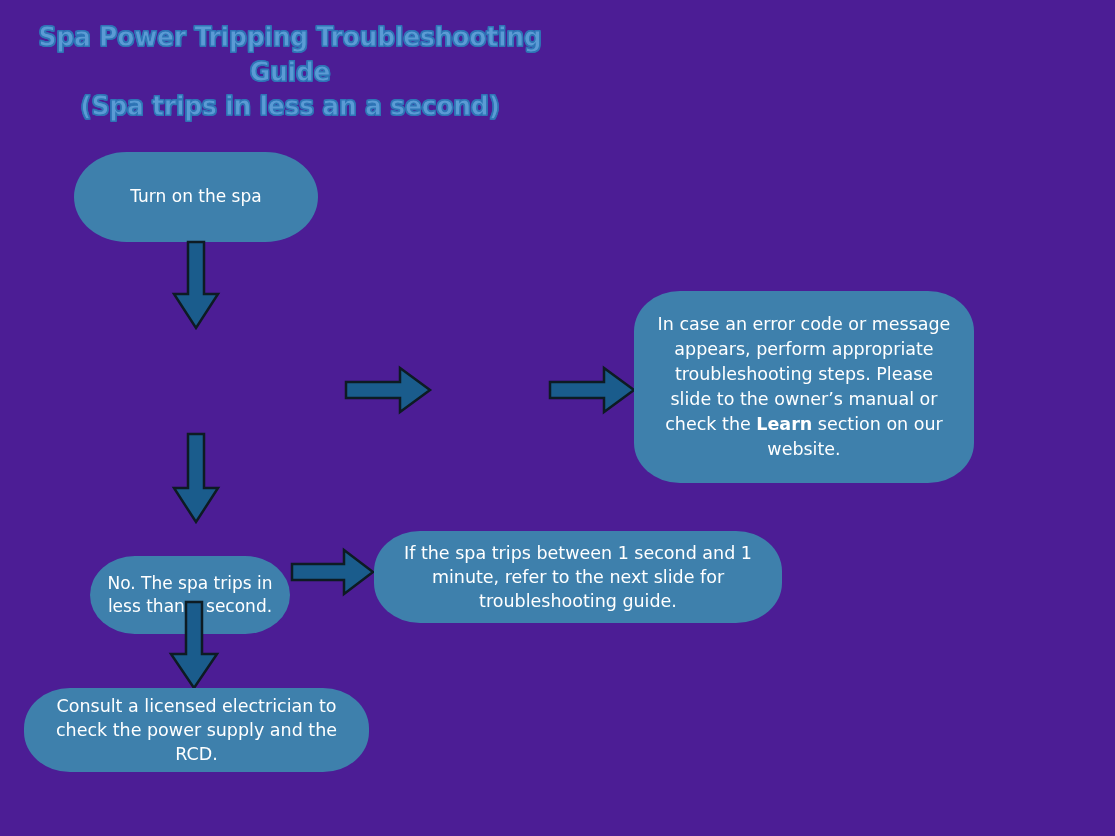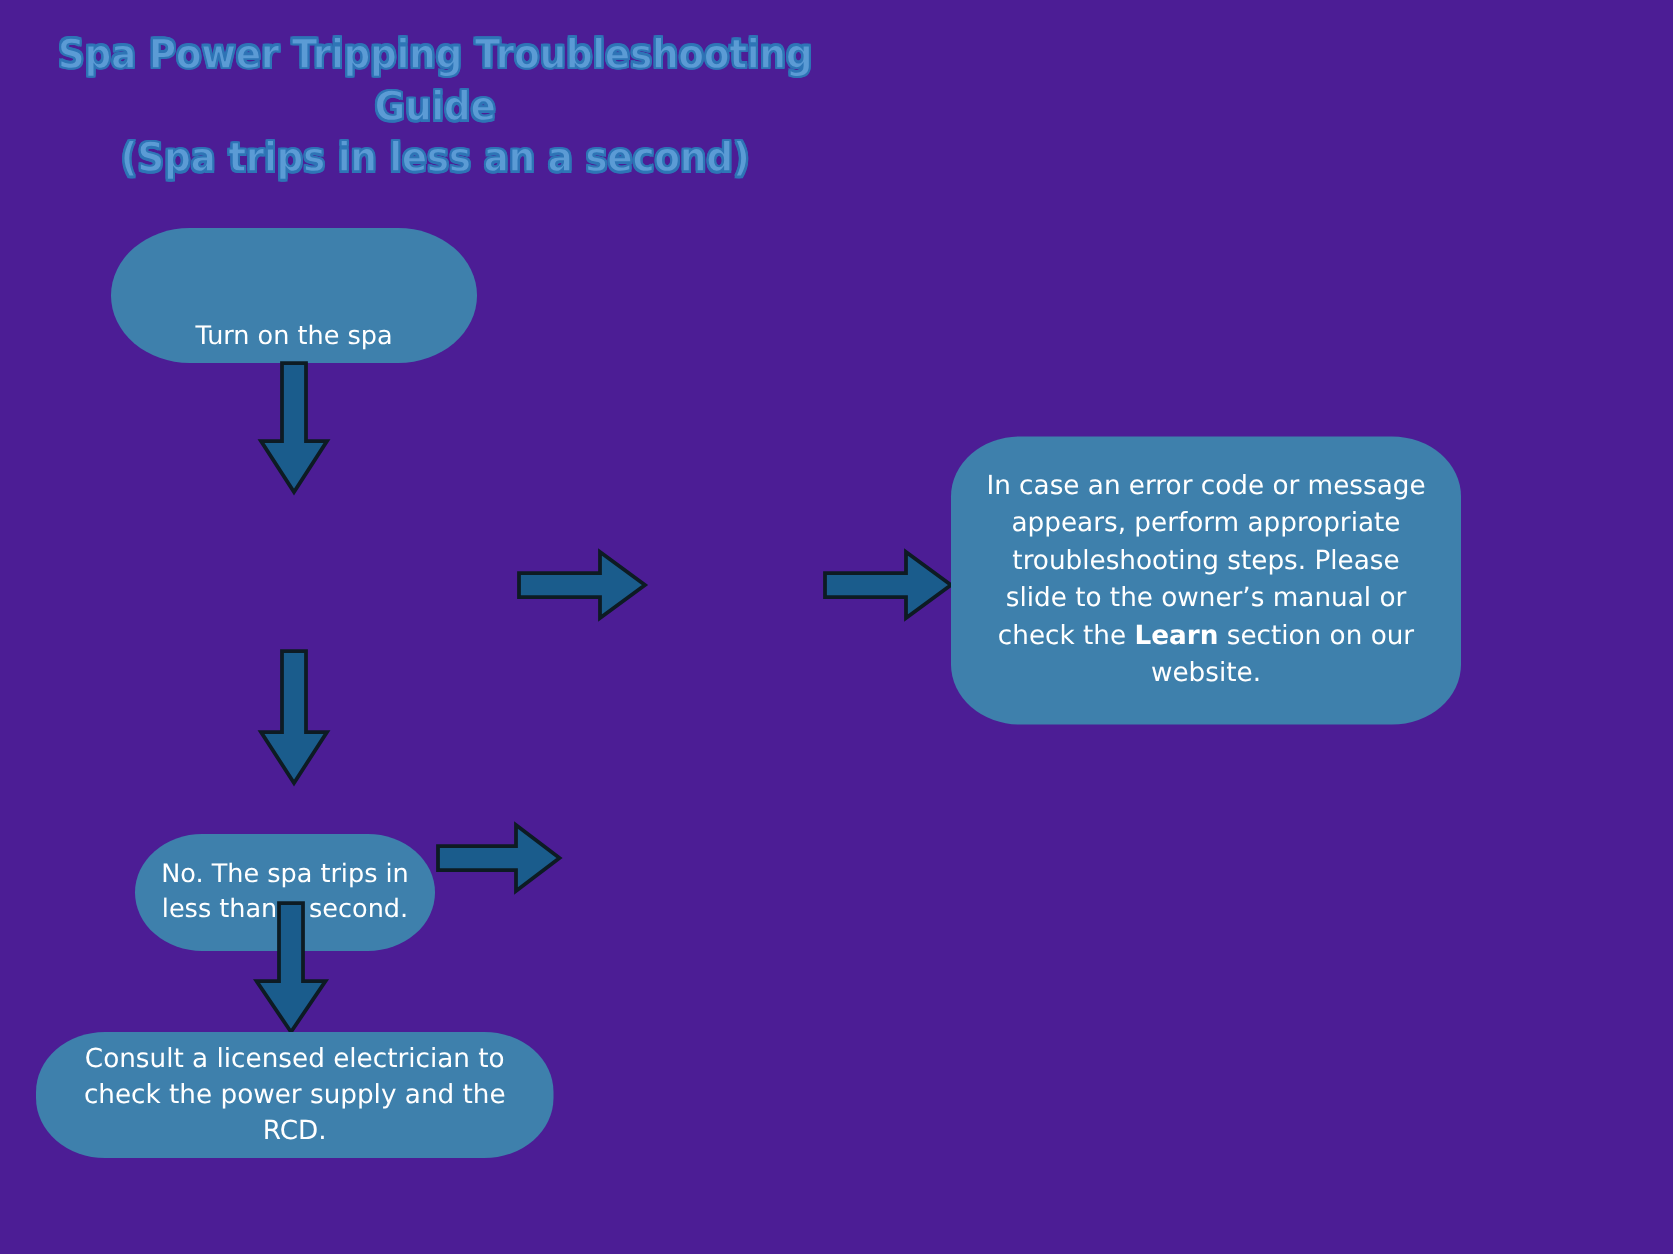--- a/index.html
+++ b/index.html
@@ -82,21 +82,21 @@
 </head>
 <body>
 
 <div id="slide">
 
   <div id="title-block">
     <span class="title-line">Spa Power Tripping Troubleshooting Guide</span>
     <span class="title-line">(Spa trips in less an a second)</span>
   </div>
 
-  <div class="node r-pill" style="left:74px; top:152px; width:244px; height:90px;align-items:flex-end;">
+  <div class="node r-pill" style="left:74px; top:152px; width:244px; height:90px;">
     <span class="node-text">Turn on the spa</span>
   </div>
 
   <div class="arrow" style="left:168px; top:240px; width:56px; height:92px;">
     <svg width="56" height="92" viewBox="0 0 56 92">
       <polygon points="20,2 36,2 36,54 50,54 28,88 6,54 20,54" fill="#1A5C8C" stroke="#0D1B23" stroke-width="2.5" stroke-linejoin="miter"></polygon>
     </svg>
   </div>
 
 
@@ -128,20 +128,23 @@
   <div class="node r-soft" style="left:90px; top:556px; width:200px; height:78px; font-size:17px;">
     <span class="node-text">No. The spa trips in less than a second.</span>
   </div>
 
   <div class="arrow" style="left:290px; top:546px; width:86px; height:52px;">
     <svg width="86" height="52" viewBox="0 0 86 52">
       <polygon points="2,18 54,18 54,4 83,26 54,48 54,34 2,34" fill="#1A5C8C" stroke="#0D1B23" stroke-width="2.5" stroke-linejoin="miter"></polygon>
     </svg>
   </div>
 
+  <div class="node r-soft" style="left:374px; top:531px; width:408px; height:92px; font-size:17.5px; padding:6px 20px;">
+    <span class="node-text">If the spa trips between 1 second and 1 minute, refer to the next slide for troubleshooting guide.</span>
+  </div>
 
   <div class="arrow" style="left:165px; top:600px; width:58px; height:92px;">
     <svg width="58" height="92" viewBox="0 0 58 92">
       <polygon points="21,2 37,2 37,54 52,54 29,88 6,54 21,54" fill="#1A5C8C" stroke="#0D1B23" stroke-width="2.5" stroke-linejoin="miter"></polygon>
     </svg>
   </div>
 
   <div class="node r-soft" style="left:24px; top:688px; width:345px; height:84px; font-size:17.5px; padding:6px 16px;">
     <span class="node-text">Consult a licensed electrician to check the power supply and the RCD.</span>
   </div>

